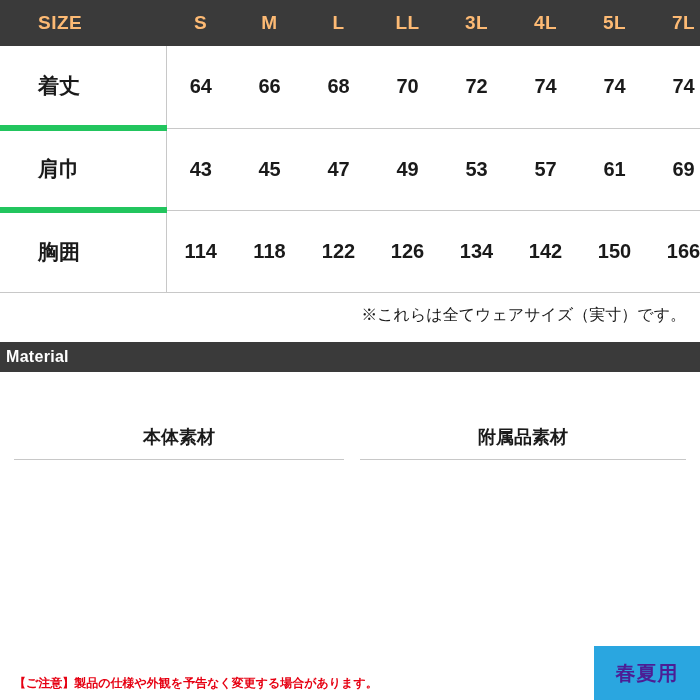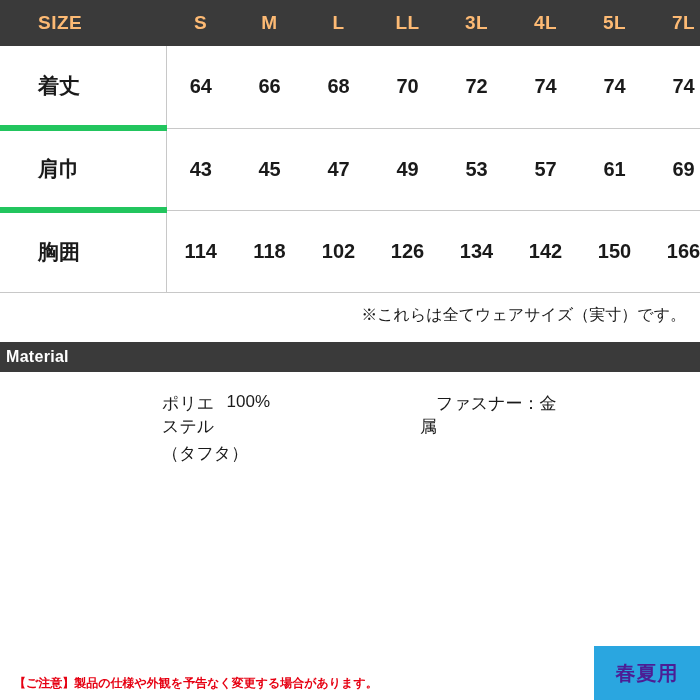--- a/index.html
+++ b/index.html
@@ -215,50 +215,42 @@
       <td>53</td>
       <td>57</td>
       <td>61</td>
       <td>69</td>
     </tr>
 
     <tr class="size-row last">
       <td class="label">胸囲</td>
       <td>114</td>
       <td>118</td>
-      <td>102</td>
+      <td>122</td>
       <td>126</td>
       <td>134</td>
       <td>142</td>
       <td>150</td>
       <td>166</td>
     </tr>
   </tbody>
     </table>
 
   <div class="note-row">※これらは全てウェアサイズ（実寸）です。</div>
 
   <div class="material-bar">Material</div>
 
   <table class="material-table">
     <tbody>
-    <tr class="mat-body-row">
-      <td></td>
-      <td>
-        <div style="display:flex; justify-content:space-between; align-items:flex-start;">
-          <span class="mat-left-name">ポリエステル</span>
-          <span class="mat-pct">100%</span>
-        </div>
-        <div class="mat-sub">（タフタ）</div>
-      </td>
-      <td></td>
-      <td>
-        <span class="mat-right-name">ファスナー：金属</span>
-      </td>
-      <td></td>
+        <tr class="mat-head-row">
+      <td style="width:14px;" class="spacer"></td>
+      <td style="width:330px;">本体素材</td>
+      <td style="width:16px;" class="spacer"></td>
+      <td style="width:326px;">附属品素材</td>
+      <td style="width:14px;" class="spacer"></td>
     </tr>
   </tbody>
     </table>
 
   <div class="footer">
     <div class="footer-note">【ご注意】製品の仕様や外観を予告なく変更する場合があります。</div>
     <div class="season-badge">春夏用</div>
   </div>
 
 </div>

